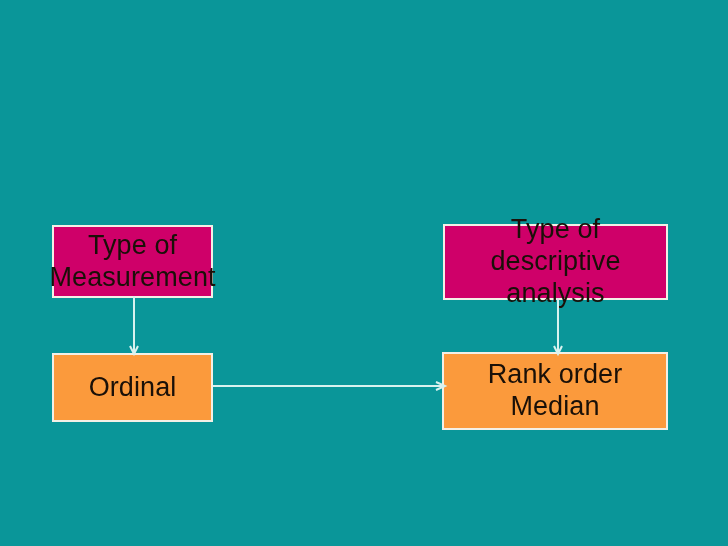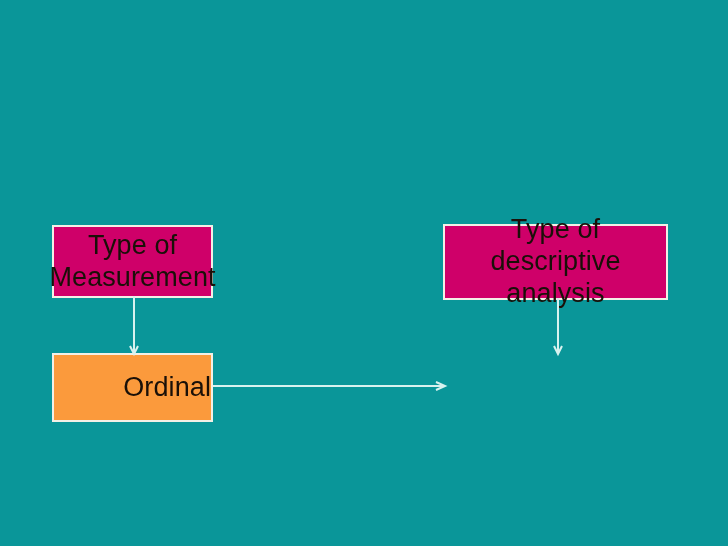--- a/index.html
+++ b/index.html
@@ -33,21 +33,21 @@
     line-height: 1.18;
     letter-spacing: 0.1px;
     white-space: pre-line;
   }
   .node.pink  { background: #cf0069; }
   .node.orange{ background: #fb9a3c; }
 
   
   #hdr-measurement { left: 52px;  top: 225px; width: 161px; height: 73px; }
   #hdr-analysis    { left: 443px; top: 224px; width: 225px; height: 76px; }
-  #box-ordinal     { left: 52px;  top: 353px; width: 161px; height: 69px; justify-content: flex-end; }
+  #box-ordinal     { left: 52px;  top: 353px; width: 161px; height: 69px; }
   #box-rank-median { left: 442px; top: 352px; width: 226px; height: 78px; }
 
   
   .conn {
     position: absolute;
     overflow: visible;
   }
   .conn svg { display: block; overflow: visible; }
   .cline {
     stroke: #d8f2ef;
@@ -77,20 +77,24 @@
 
   <div class="node pink" id="hdr-analysis">
     <span>Type of
 descriptive analysis</span>
   </div>
 
   <div class="node orange" id="box-ordinal">
     <span>Ordinal</span>
   </div>
 
+  <div class="node orange" id="box-rank-median">
+    <span>Rank order
+Median</span>
+  </div>
 
   <div class="conn" id="arrow-meas-ordinal">
     <svg width="16" height="60" viewBox="0 0 16 60">
       <path class="cline" d="M8 0 L8 56"></path>
       <path class="chead" d="M4 50 L8 58 L12 50"></path>
     </svg>
   </div>
 
   <div class="conn" id="arrow-anal-rank">
     <svg width="16" height="58" viewBox="0 0 16 58">

